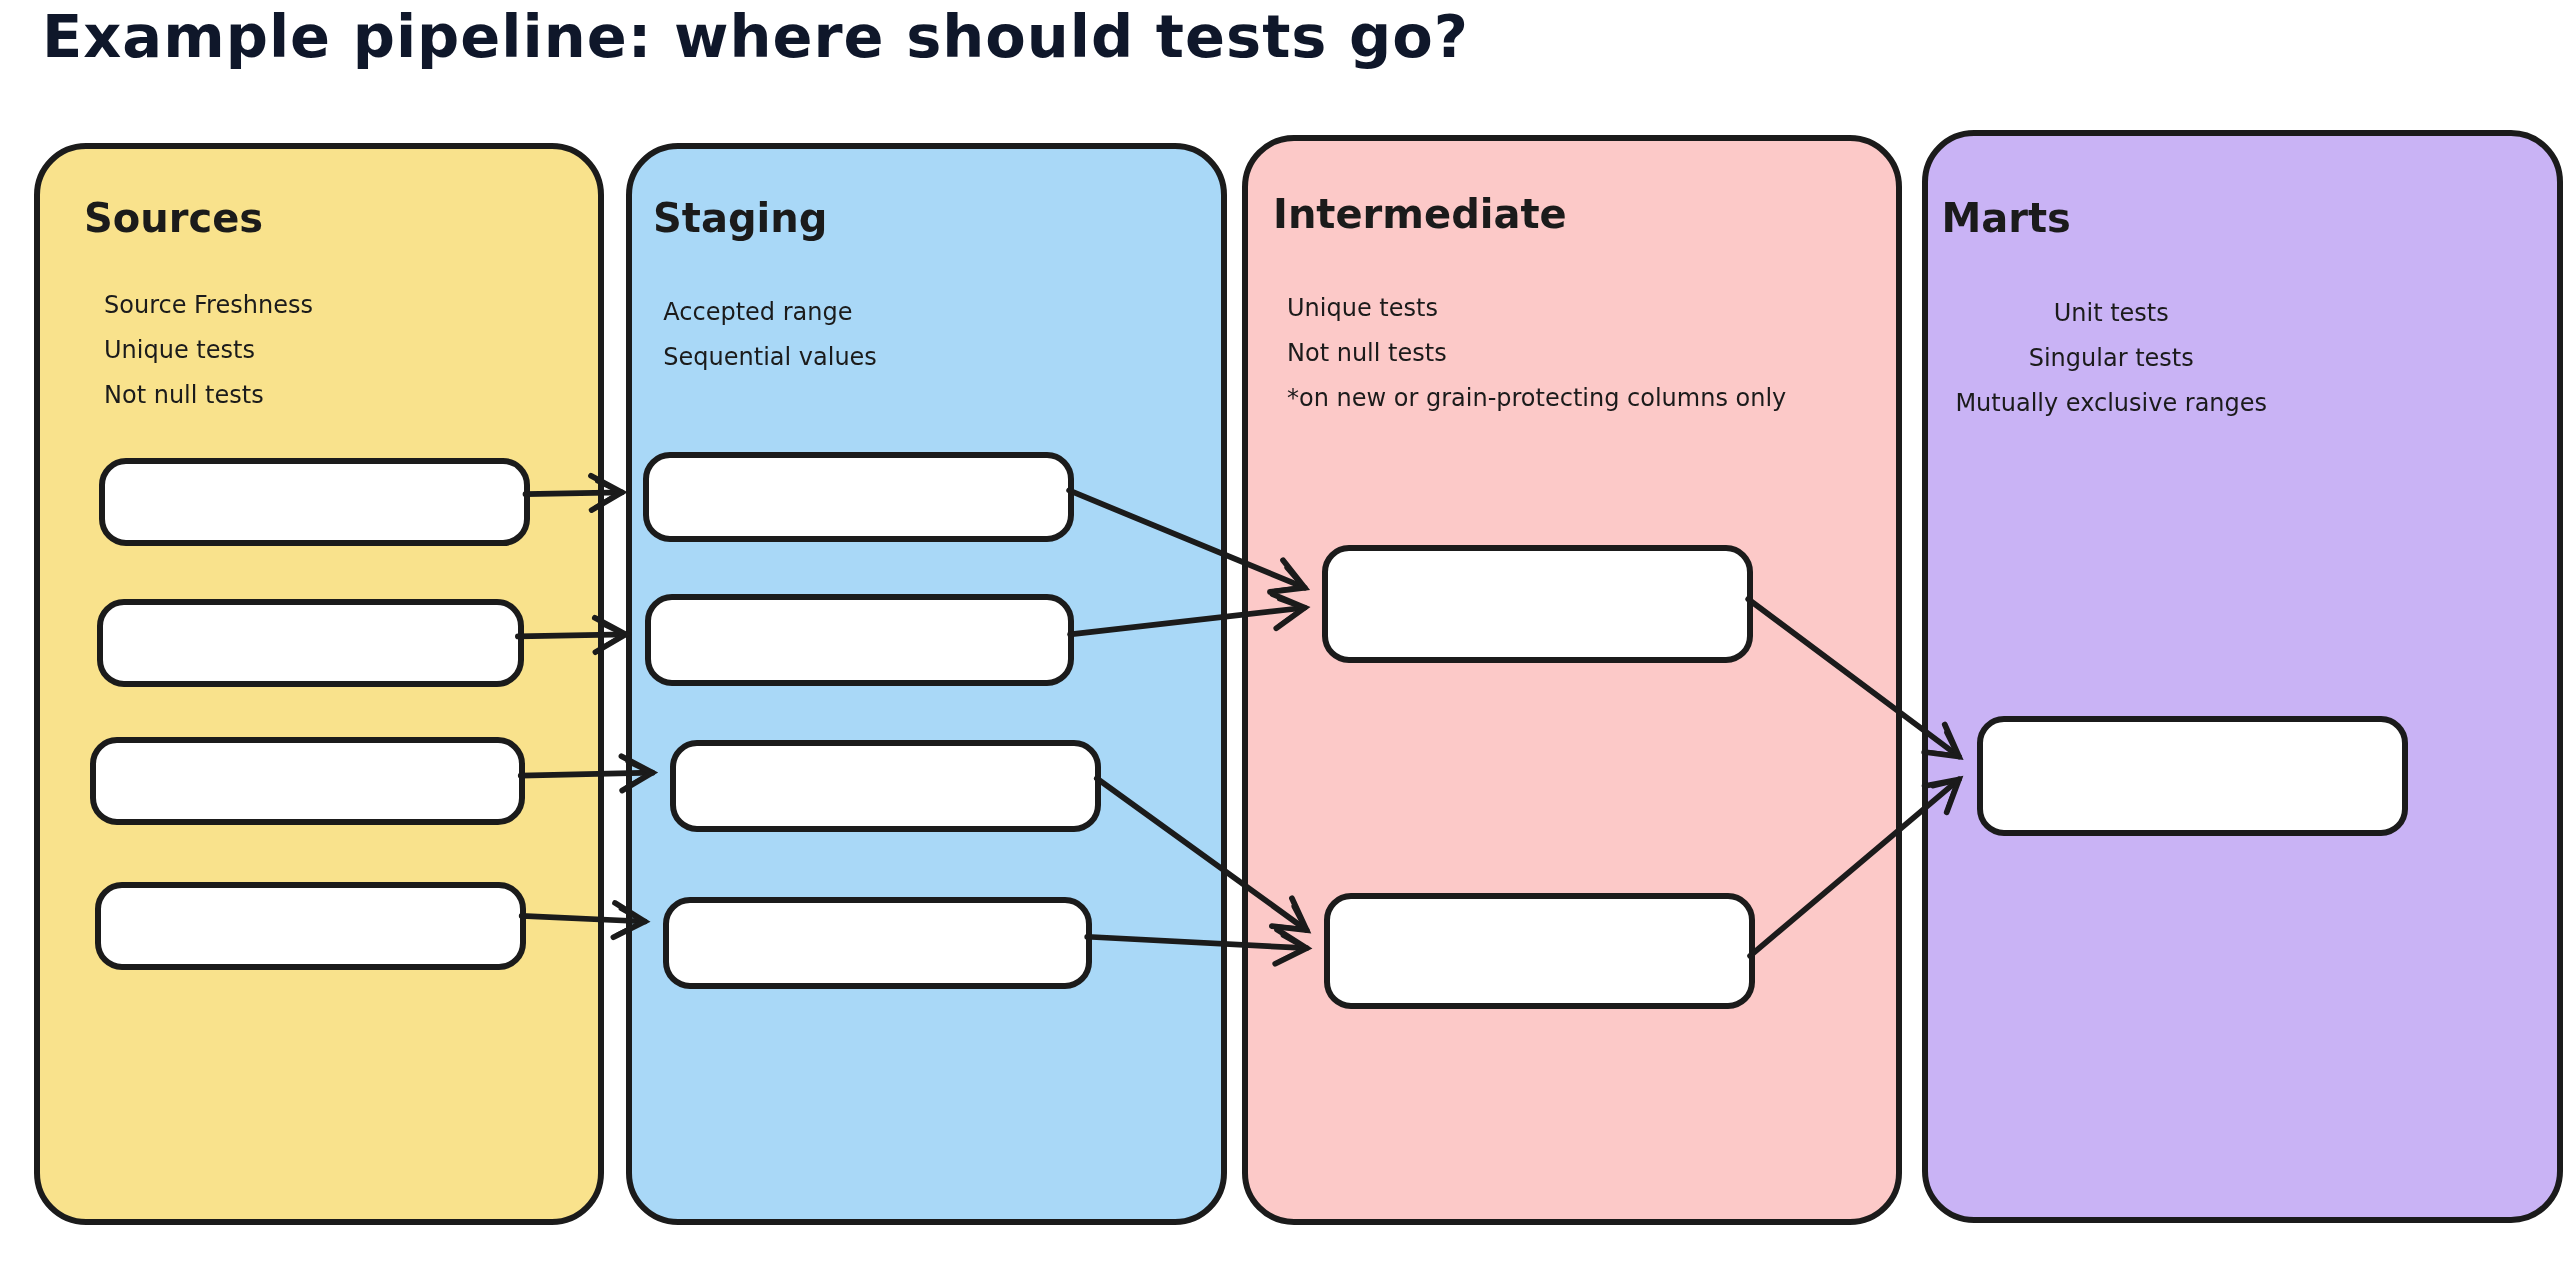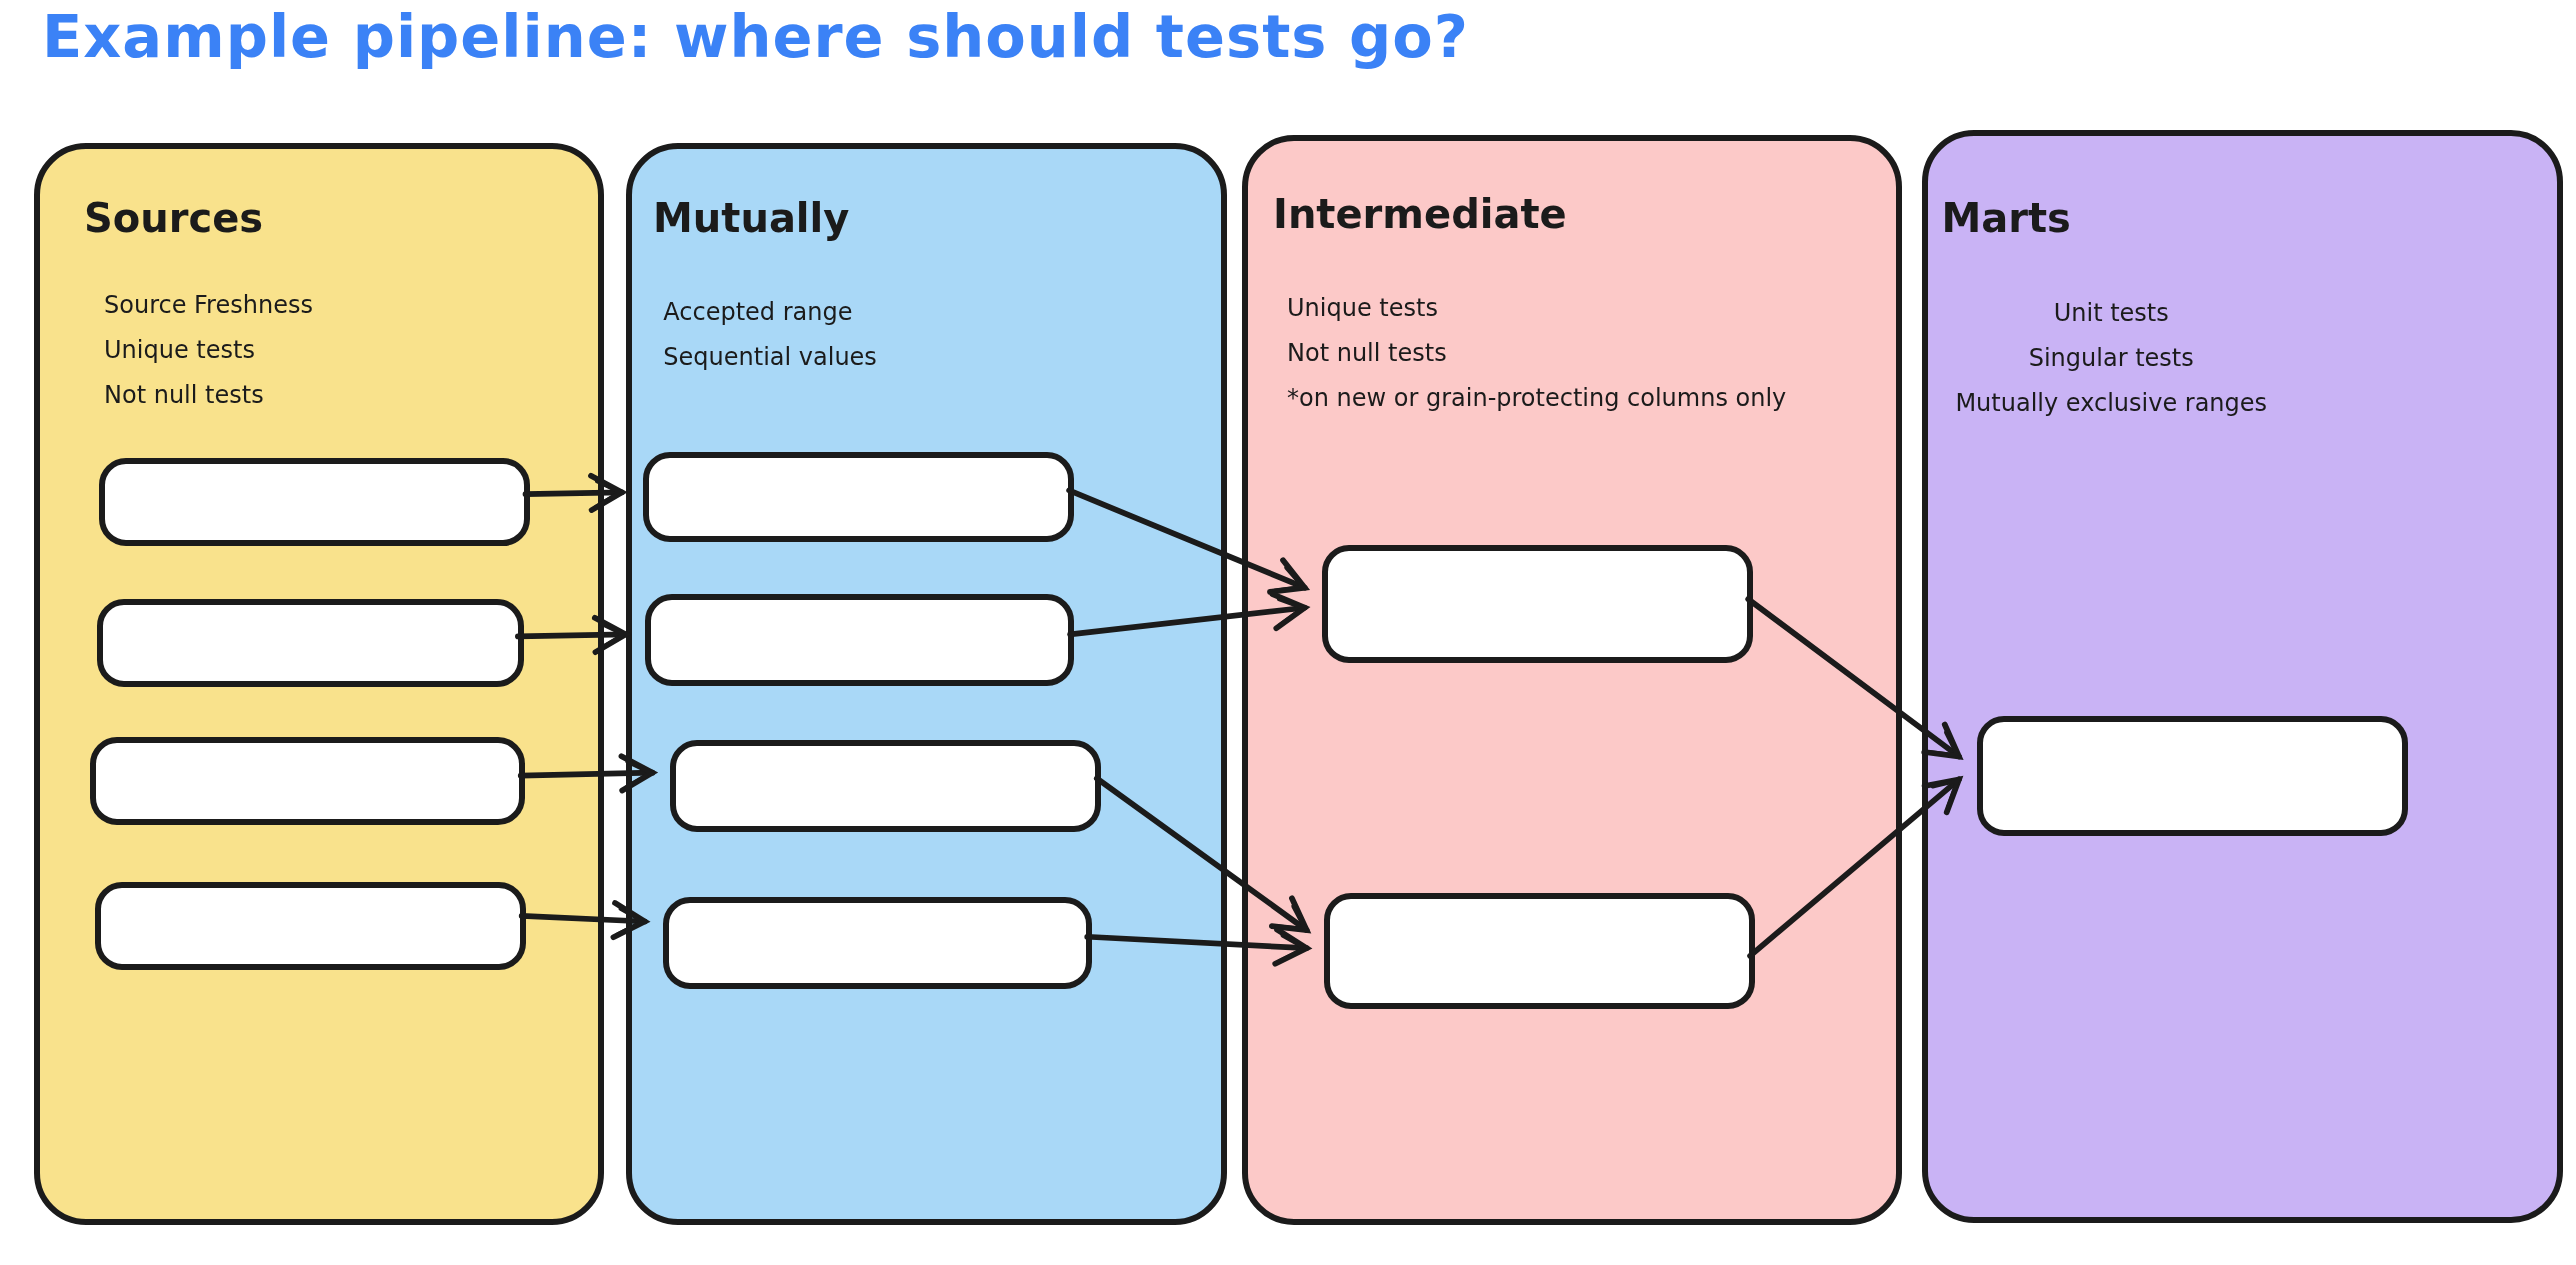--- a/index.html
+++ b/index.html
@@ -13,21 +13,21 @@
     overflow: hidden;
   }
   .page-title {
     position: absolute;
     left: 42px;
     top: 1.9px;
     font-size: 59px;
     font-weight: 700;
     letter-spacing: 1px;
     white-space: nowrap;
-    color: #3b82f6;
+    color: #0f172a;
   }
   .column {
     position: absolute;
     border: 6.7px solid #1b1b1b;
     border-radius: 52px;
     box-sizing: border-box;
     padding-left: 29px;
   }
   .col-title {
     position: absolute;
@@ -72,21 +72,21 @@
       <div>Unique tests</div>
       <div>Not null tests</div>
     </div>
     <div class="node" style="left:59px;  top:309px; width:431px; height:88px;"></div>
     <div class="node" style="left:57px;  top:450px; width:427px; height:88px;"></div>
     <div class="node" style="left:50px;  top:588px; width:435px; height:88px;"></div>
     <div class="node" style="left:55px;  top:733px; width:431px; height:88px;"></div>
   </div>
 
   <div class="column" style="left: 626px; top: 143px; width: 601px; height: 1082px; background-color: rgb(169, 216, 247);">
-    <div class="col-title" style="left:21px; top:46px;">Mutually</div>
+    <div class="col-title" style="left:21px; top:46px;">Staging</div>
     <div class="col-notes" style="left:15.3px; top:141px;">
       <div>Accepted range</div>
       <div>Sequential values</div>
     </div>
     <div class="node" style="left:11.4px; top:303px; width:431px; height:90px;"></div>
     <div class="node" style="left:13.4px; top:445px; width:429px; height:92px;"></div>
     <div class="node" style="left:38px; top:591px; width:431px; height:92px;"></div>
     <div class="node" style="left:30.5px; top:748px; width:429px; height:92px;"></div>
   </div>
 

